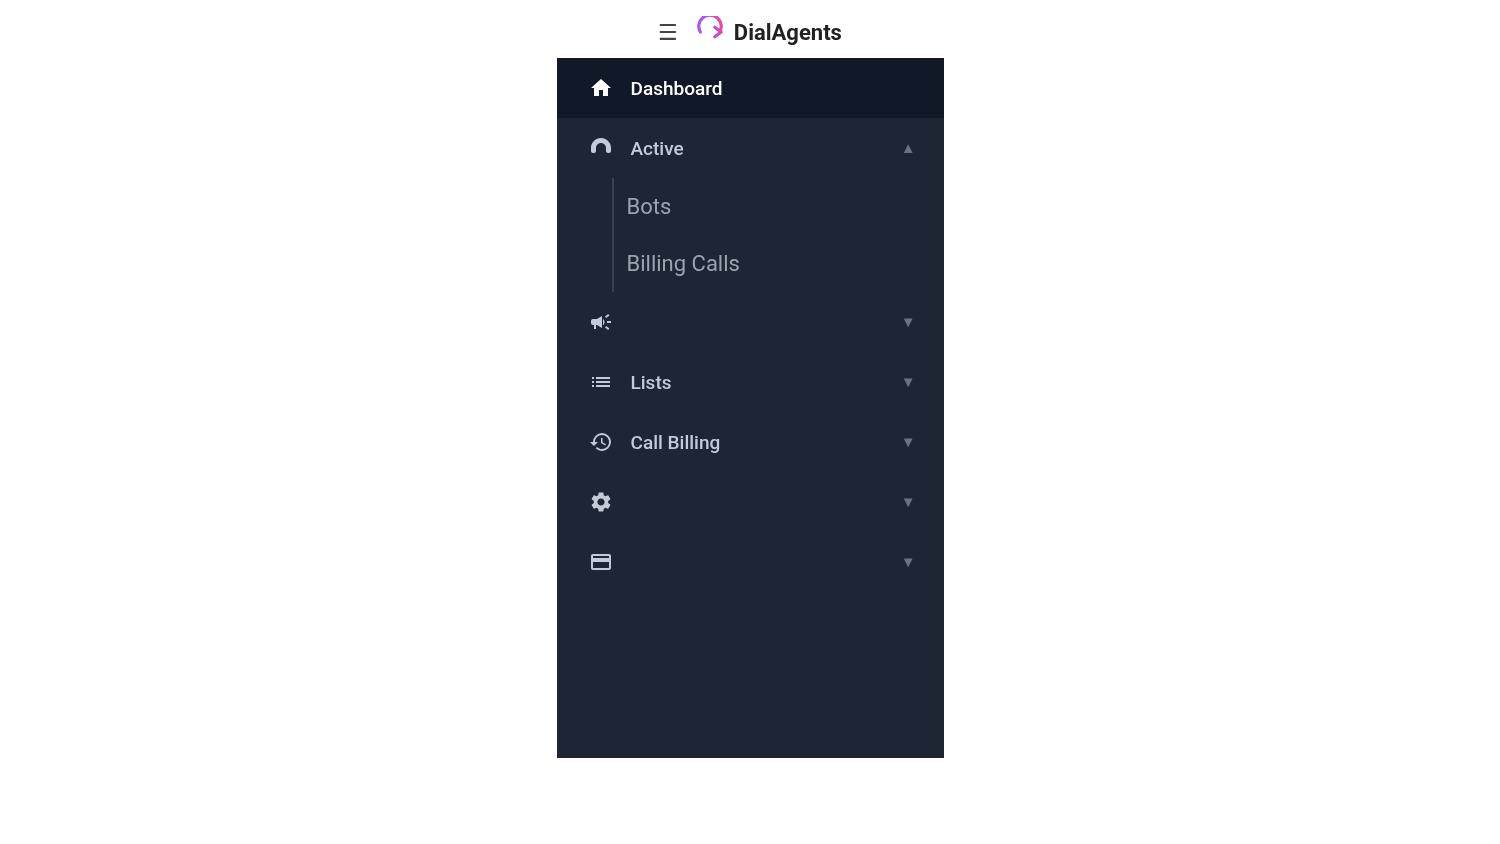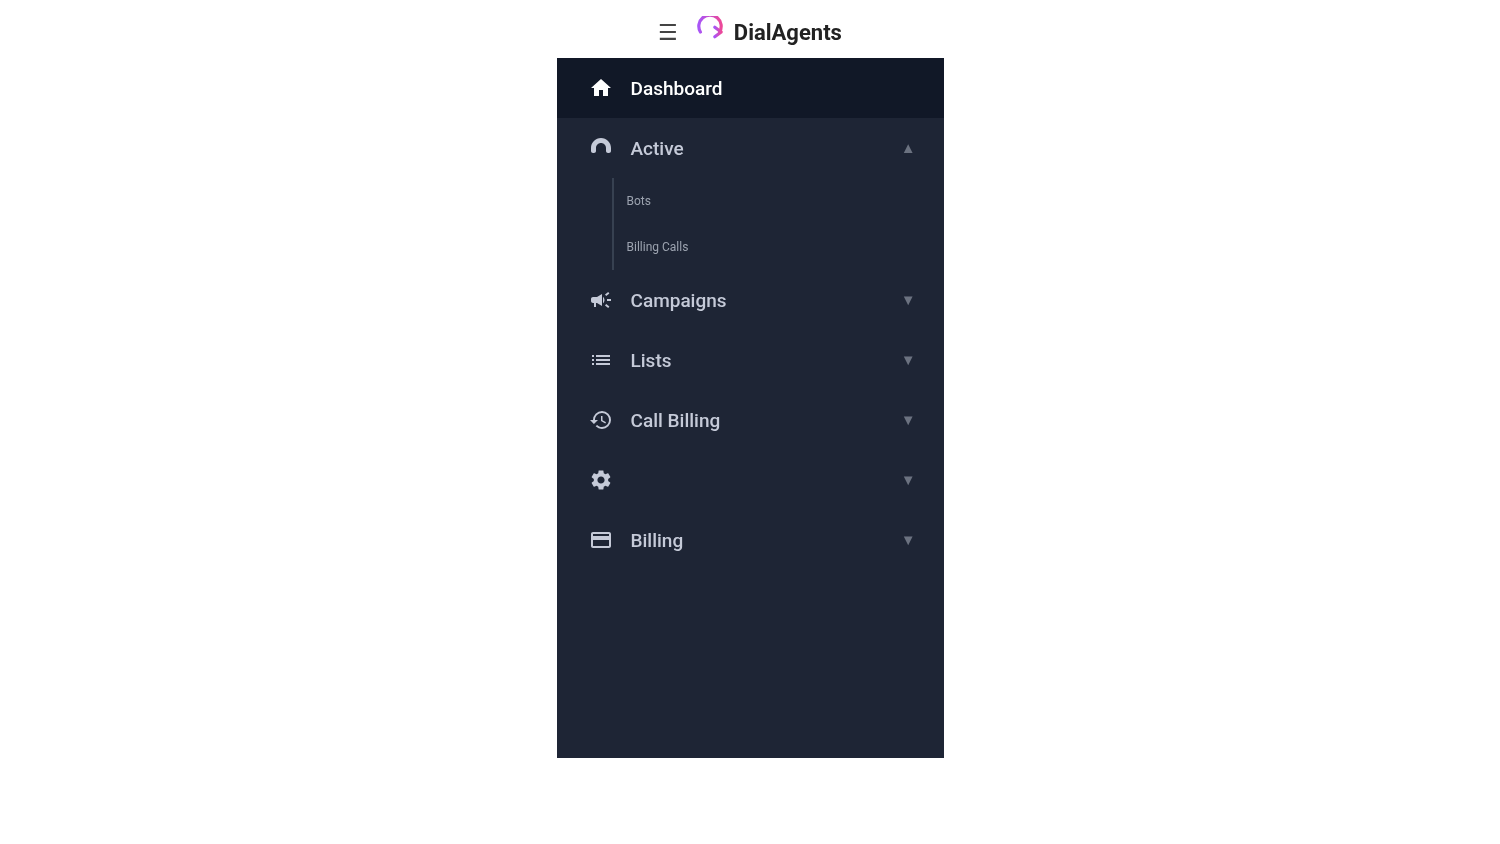--- a/index.html
+++ b/index.html
@@ -122,21 +122,21 @@
       content: '';
       position: absolute;
       left: 55px;
       top: 0;
       bottom: 0;
       width: 2px;
       background: #374151;
     }
 
     .submenu-item-label {
-      font-size: 12px;
+      font-size: 22px;
       font-weight: 400;
       color: inherit;
     }
 
     
     .icon-svg {
       width: 24px;
       height: 24px;
       fill: currentColor;
     }
@@ -204,21 +204,20 @@
         <span class="submenu-item-label">Billing Calls</span>
       </div>
     </div>
 
     <div class="sidebar-item">
       <span class="sidebar-item-icon">
         <svg class="icon-svg" viewBox="0 0 24 24" xmlns="http://www.w3.org/2000/svg">
           <path d="M18 11v2h4v-2h-4zm-2 6.61c.96.71 2.21 1.65 3.2 2.39.4-.53.8-1.07 1.2-1.6-.99-.74-2.24-1.68-3.2-2.4-.4.54-.8 1.08-1.2 1.61zM20.4 5.6c-.4-.53-.8-1.07-1.2-1.6-.99.74-2.24 1.68-3.2 2.4.4.53.8 1.07 1.2 1.6.96-.72 2.21-1.65 3.2-2.4zM4 9c-1.1 0-2 .9-2 2v2c0 1.1.9 2 2 2h1v4h2v-4h1l5 3V6L8 9H4zm11.5 3c0-1.33-.58-2.53-1.5-3.35v6.69c.92-.81 1.5-2.01 1.5-3.34z" fill="currentColor"></path>
         </svg>
       </span>
-      <span class="sidebar-item-label">Campaigns</span>
       <span class="sidebar-item-arrow">▼</span>
     </div>
 
     <div class="sidebar-item">
       <span class="sidebar-item-icon">
         <svg class="icon-svg" viewBox="0 0 24 24" xmlns="http://www.w3.org/2000/svg">
           <path d="M3 13h2v-2H3v2zm0 4h2v-2H3v2zm0-8h2V7H3v2zm4 4h14v-2H7v2zm0 4h14v-2H7v2zM7 7v2h14V7H7z" fill="currentColor"></path>
         </svg>
       </span>
       <span class="sidebar-item-label">Lists</span>
@@ -243,18 +242,17 @@
       </span>
       <span class="sidebar-item-arrow">▼</span>
     </div>
 
     <div class="sidebar-item">
       <span class="sidebar-item-icon">
         <svg class="icon-svg" viewBox="0 0 24 24" xmlns="http://www.w3.org/2000/svg">
           <path d="M20 4H4c-1.11 0-2 .89-2 2v12c0 1.11.89 2 2 2h16c1.11 0 2-.89 2-2V6c0-1.11-.89-2-2-2zm0 14H4v-6h16v6zm0-10H4V6h16v2z" fill="currentColor"></path>
         </svg>
       </span>
-      <span class="sidebar-item-label">Billing</span>
       <span class="sidebar-item-arrow">▼</span>
     </div>
 
   </div>
 </div>
 
 </body></html>

